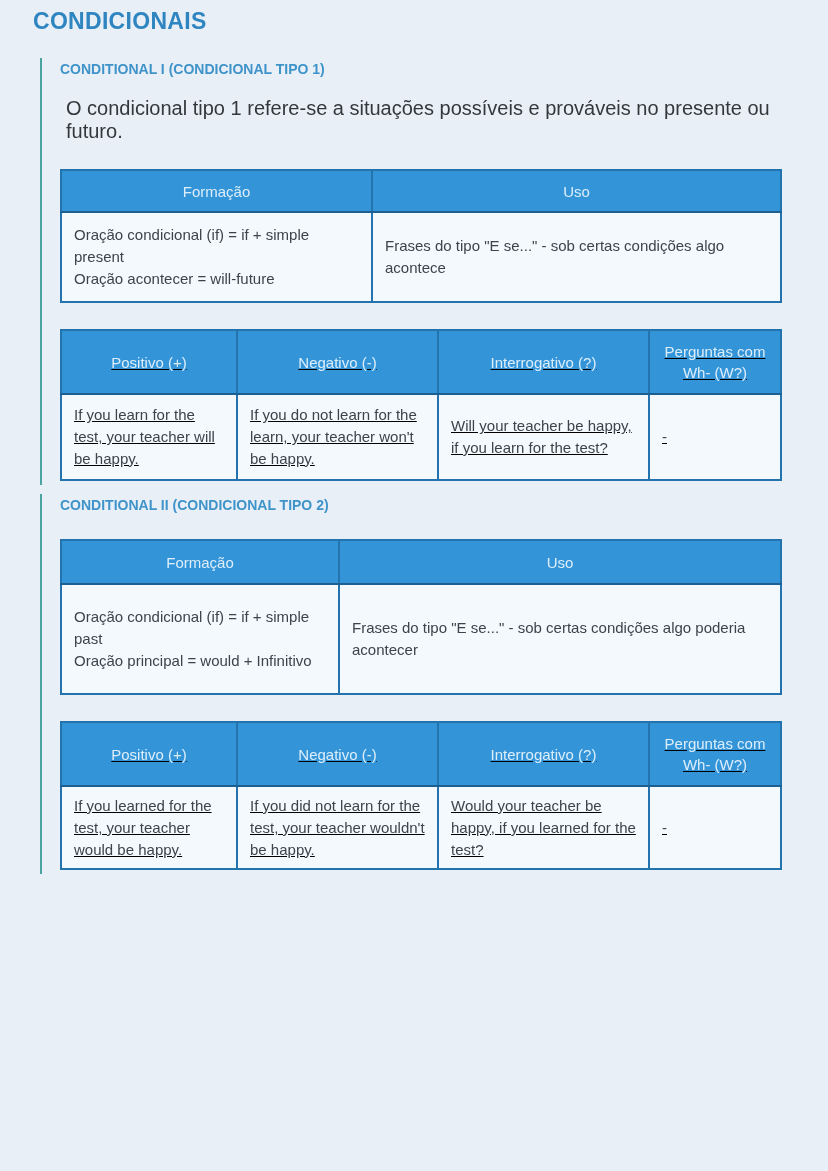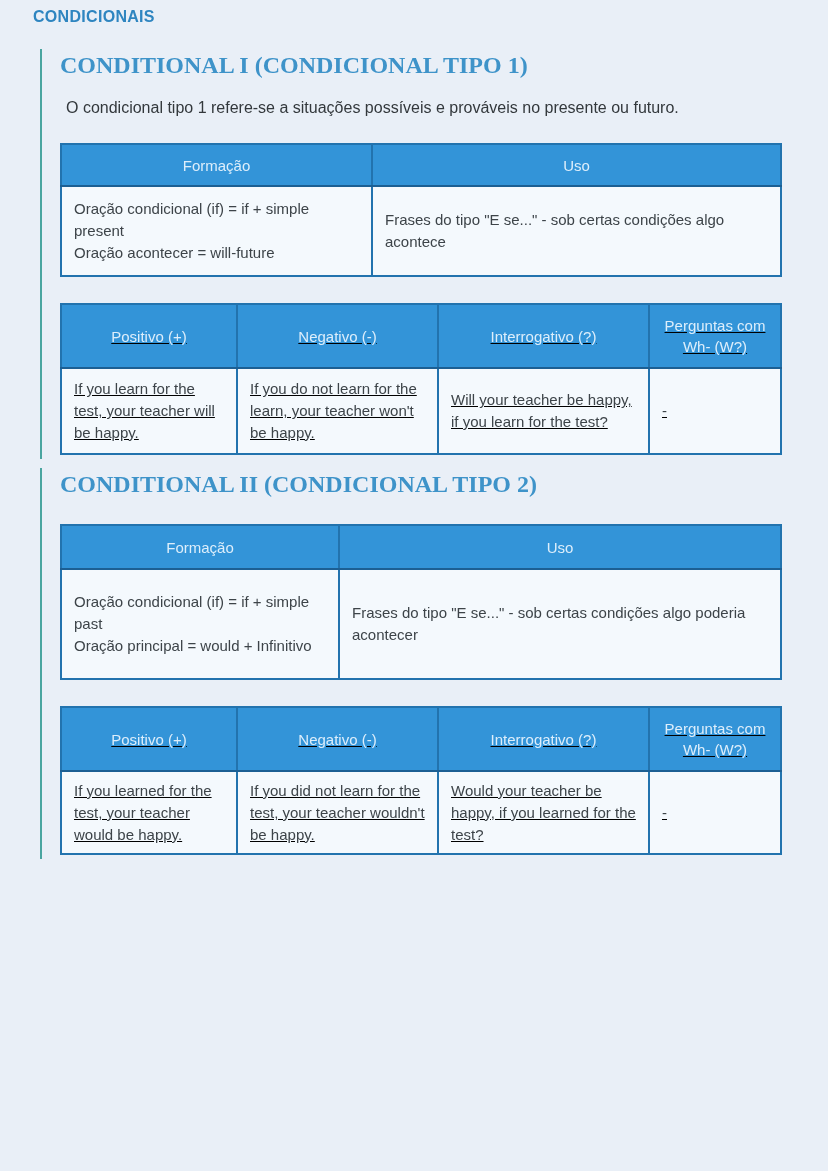--- a/index.html
+++ b/index.html
@@ -14,43 +14,42 @@
     overflow: hidden;
   }
   .page {
     width: 828px;
     height: 1171px;
     box-sizing: border-box;
     padding-top: 8px;
   }
   .page-title {
     margin: 0 0 0 33px;
-    font-size: 16px;
+    font-size: 23px;
     font-weight: 600;
     color: #2e85c0;
     letter-spacing: 0.3px;
   }
   .cond-section {
     margin: 23px 48px 0 40px;
     border-left: 2px solid #4aa5a0;
     padding: 3px 0 4px 18px;
   }
   .cond-section.second {
     margin-top: 9px;
   }
   .section-heading {
     margin: 0;
-    font-size: 24px;
+    font-size: 14px;
     font-weight: 600;
     color: #3e93c9;
-    font-family: Liberation Serif, serif;
   }
   .section-desc {
     margin: 20px 0 0 6px;
-    font-size: 16px;
+    font-size: 20px;
     color: #33383c;
   }
   table.tbl {
     border-collapse: collapse;
     table-layout: fixed;
     width: 720px;
     margin-top: 26px;
     background: #f4f9fd;
   }
   table.tbl th, table.tbl td {

